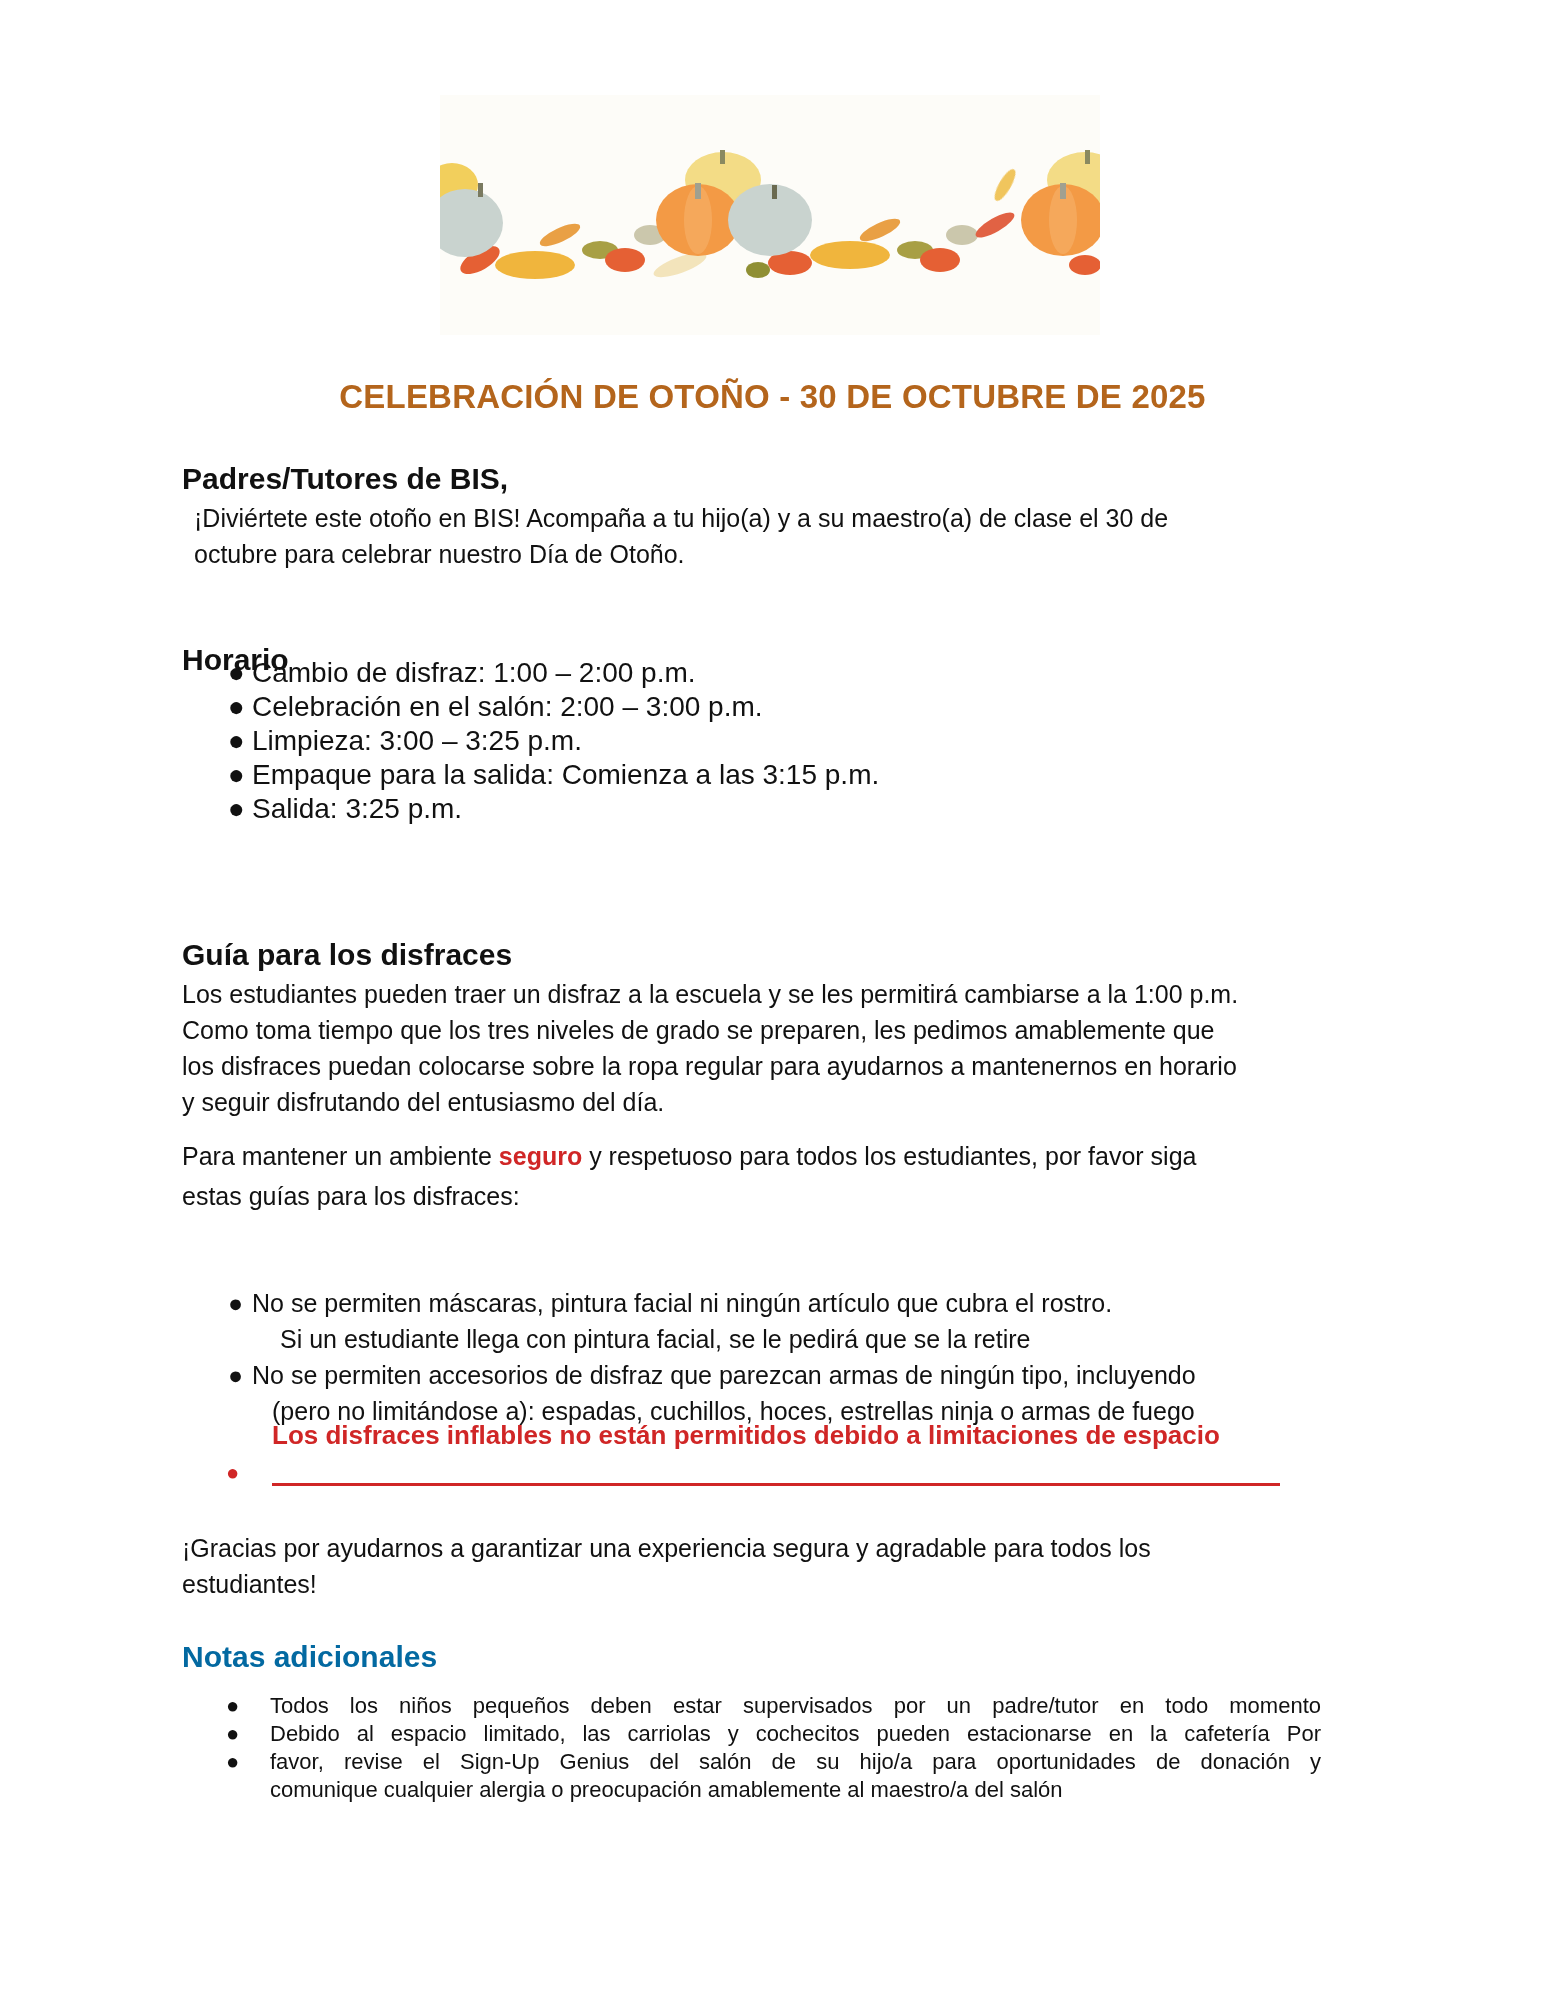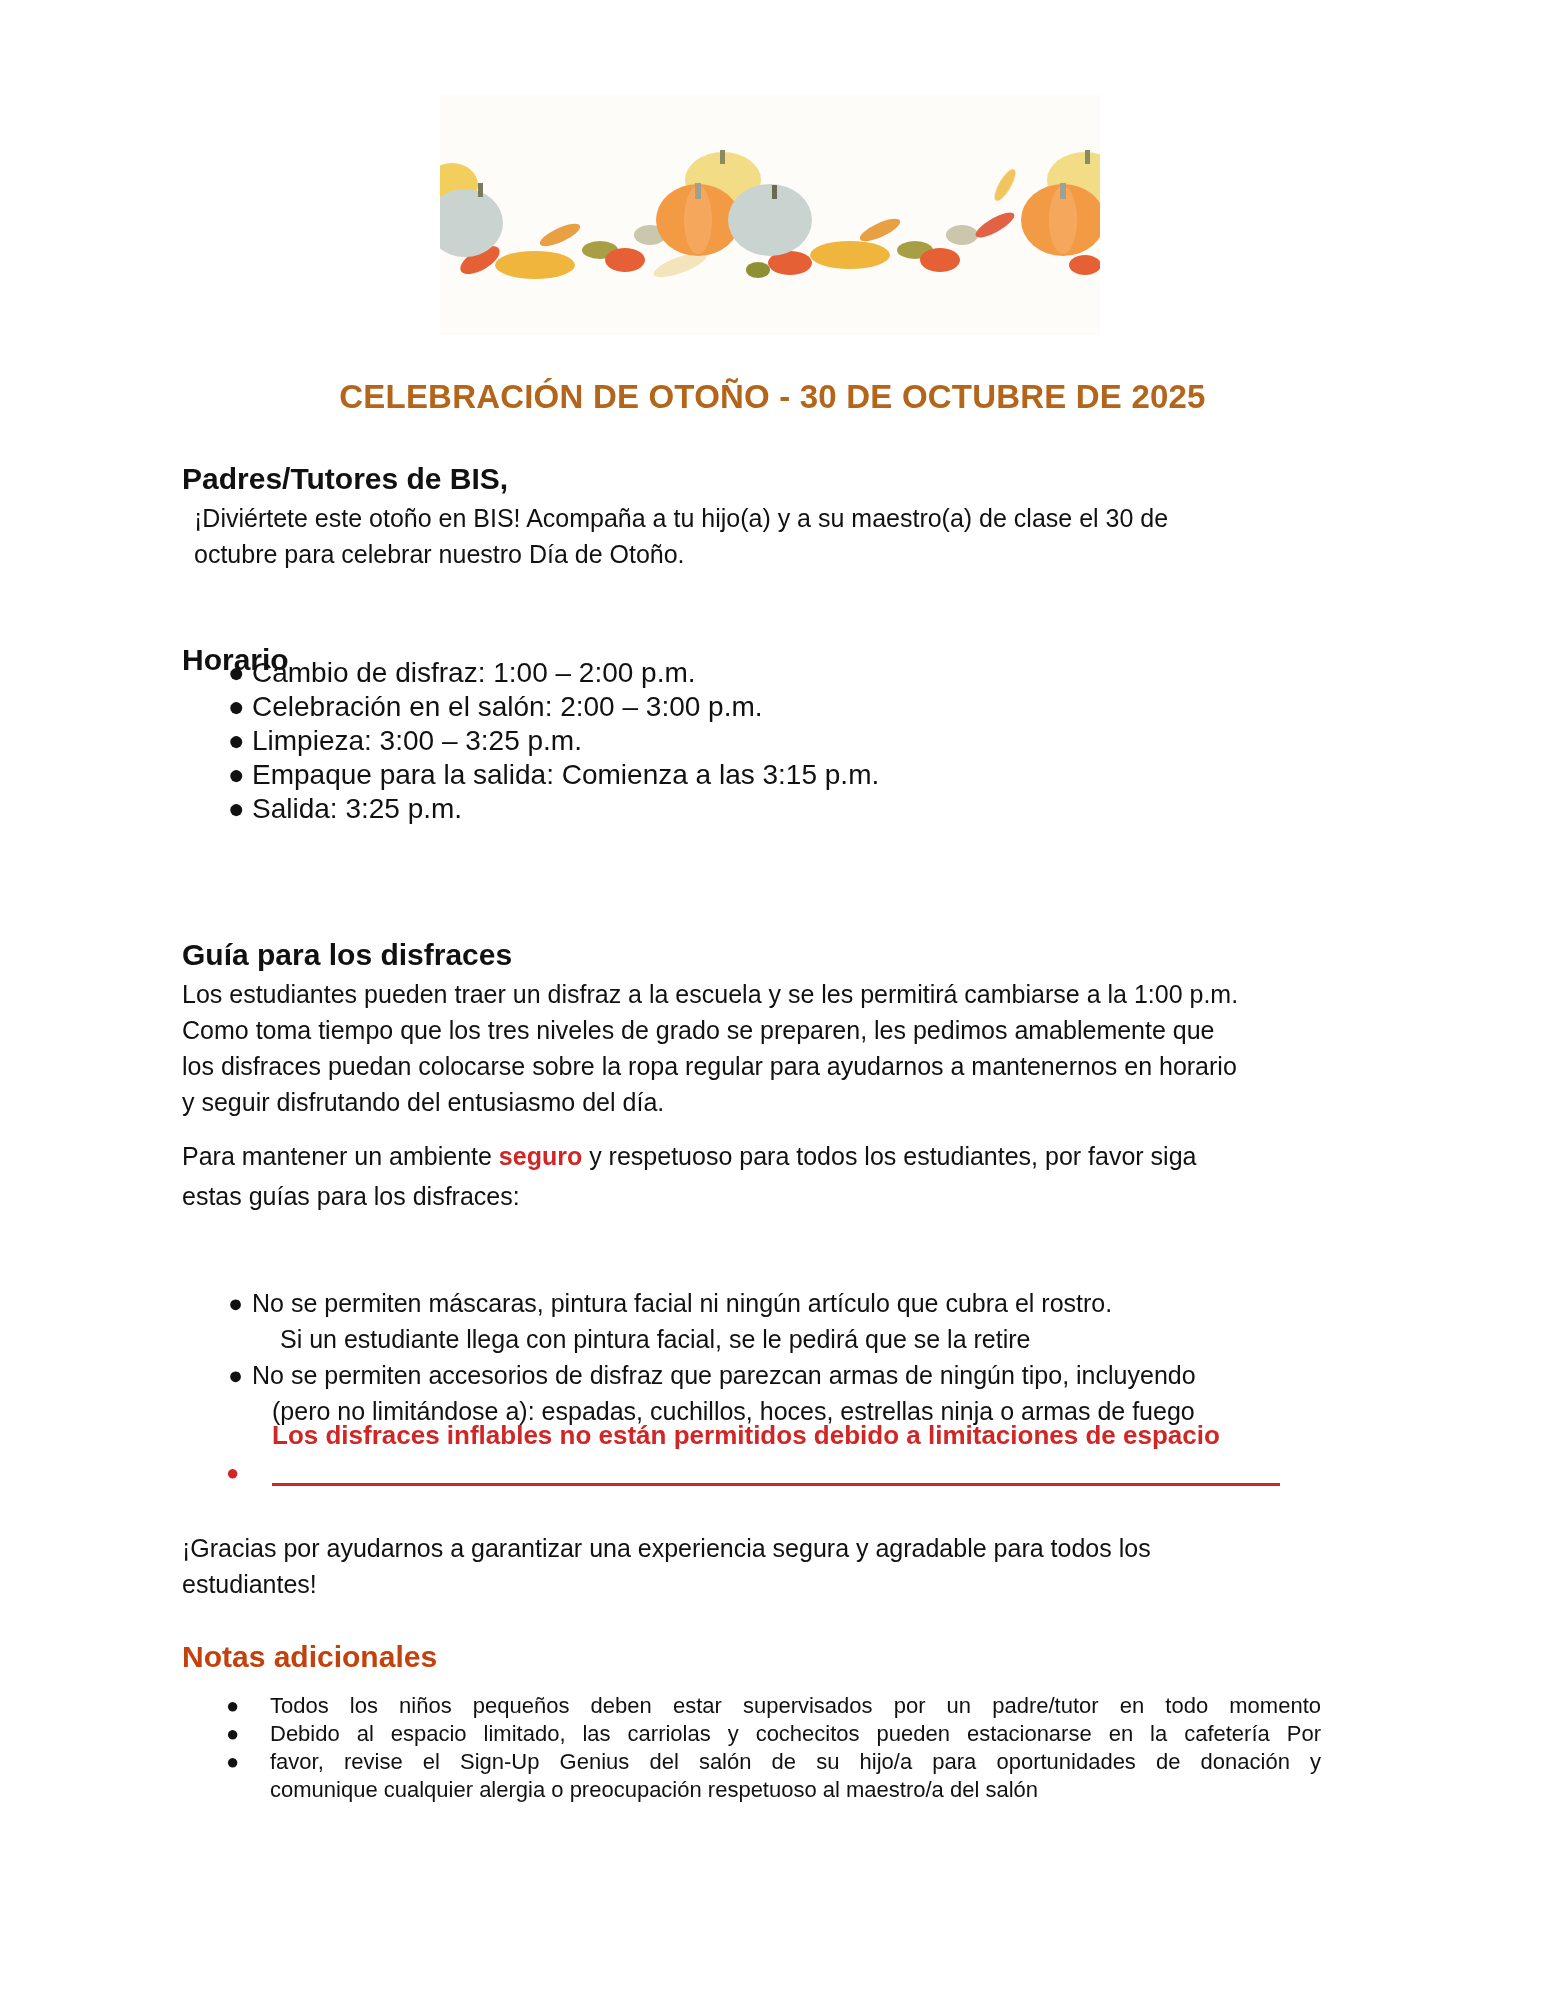--- a/index.html
+++ b/index.html
@@ -15,21 +15,21 @@
   .sched { position: absolute; left: 228px; top: 656px; font-size: 28px; line-height: 34px; }
   .sched .li { white-space: nowrap; }
   .bullet { display: inline-block; width: 24px; }
   .red { color: #d02626; font-weight: bold; }
   .rules { position: absolute; left: 228px; top: 1285px; font-size: 25px; line-height: 36px; width: 1120px; }
   .indent1 { padding-left: 52px; }
   .indent2 { padding-left: 44px; }
   .redline-text { position: absolute; left: 272px; top: 1420px; font-size: 26px; font-weight: bold; color: #d02626; white-space: nowrap; }
   .redbullet { position: absolute; left: 226px; top: 1460px; color: #d02626; font-size: 22px; }
   .redrule { position: absolute; left: 272px; top: 1483px; width: 1008px; height: 3px; background: #d02626; }
-  .notes-h { position: absolute; left: 182px; top: 1640px; font-size: 30px; font-weight: bold; color: #c2410c; }
+  .notes-h { position: absolute; left: 182px; top: 1640px; font-size: 30px; font-weight: bold; color: #0369a1; }
   .notes { position: absolute; left: 226px; top: 1692px; width: 1095px; font-size: 22px; line-height: 28px; }
   .notes .li { display: flex; }
   .notes .b { width: 44px; flex: none; }
   .notes .t { flex: 1; text-align: justify; text-align-last: justify; }
   .notes .cont { padding-left: 44px; }
 </style>
 </head>
 <body>
 
 <div class="page">
@@ -132,16 +132,16 @@
         <span class="t">Todos los niños pequeños deben estar supervisados por un padre/tutor en todo momento</span>
       </div>
     <div class="li">
         <span class="b">●</span>
         <span class="t">Debido al espacio limitado, las carriolas y cochecitos pueden estacionarse en la cafetería Por</span>
       </div>
     <div class="li">
         <span class="b">●</span>
         <span class="t">favor, revise el Sign-Up Genius del salón de su hijo/a para oportunidades de donación y</span>
       </div>
-    <div class="cont">comunique cualquier alergia o preocupación respetuoso al maestro/a del salón</div>
+    <div class="cont">comunique cualquier alergia o preocupación amablemente al maestro/a del salón</div>
   </div>
 
 </div>
 
 </body></html>

